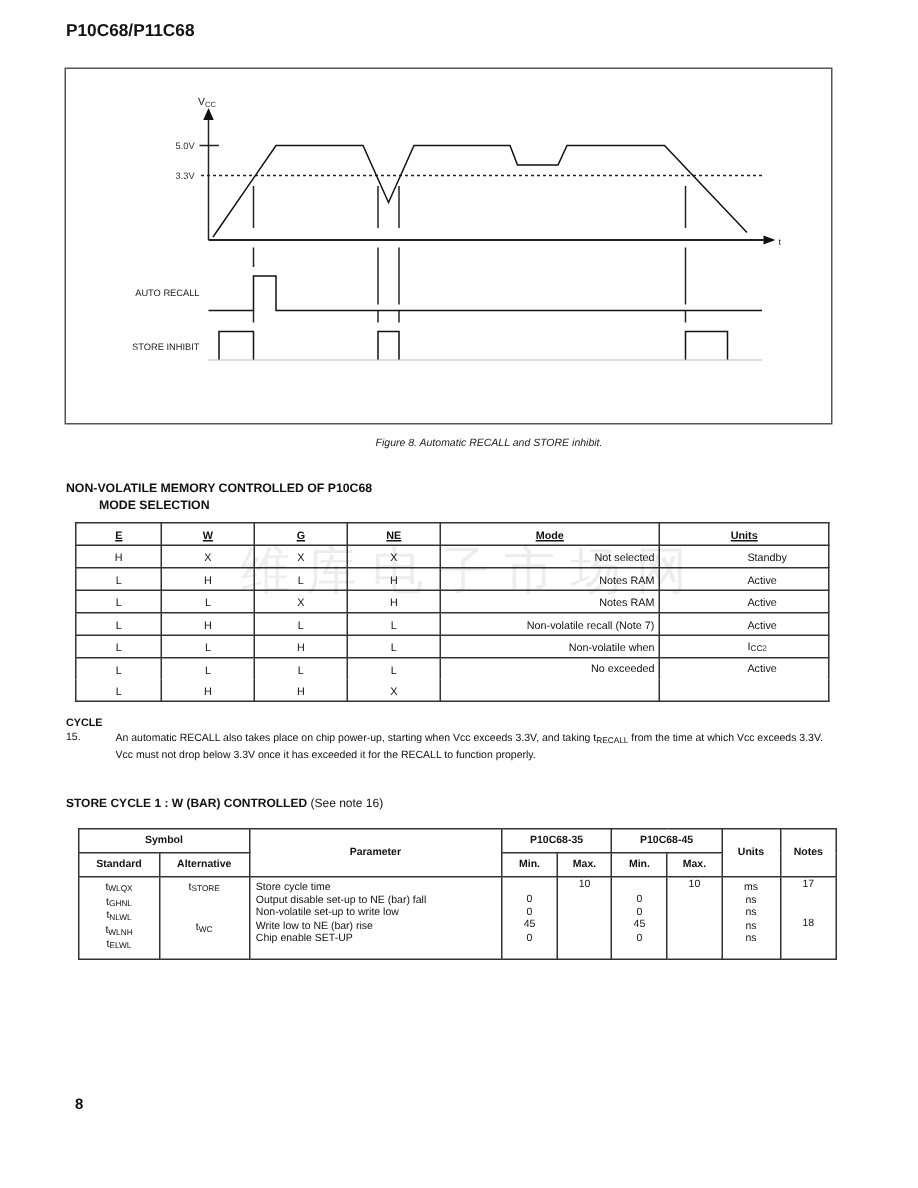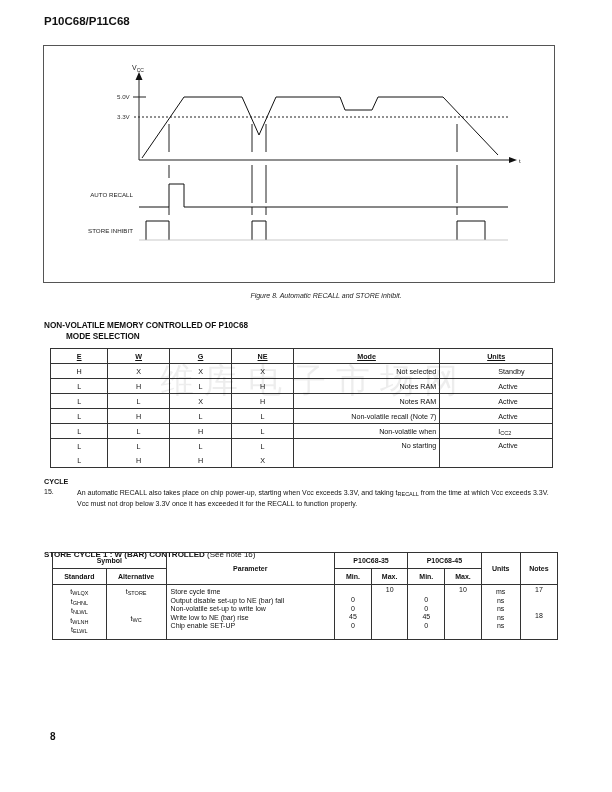--- a/index.html
+++ b/index.html
@@ -20,21 +20,21 @@
   .mode-table td.c { text-align: center; }
   .mode-table td.l { text-align: right; padding-left: 24px; }
   .mode-table td.p { text-align: left; padding-left: 58px; }
   .mode-table td.nb { border-bottom: none; }
   .mode-table td.nt { border-top: none; }
   .watermark { left: 160px; top: 358px; font-family: "DejaVu Serif", serif; font-size: 34px; color: rgba(0,0,0,0.07); letter-spacing: 10px; pointer-events: none; white-space: nowrap; }
   .note-head { left: 44px; top: 477px; font-size: 7.2px; font-weight: bold; }
   .note-num { left: 44px; top: 488px; font-size: 7px; }
   .note-text { left: 77px; top: 488px; width: 485px; font-size: 7px; line-height: 10px; }
   sub.s { font-size: 5.5px; vertical-align: -1px; }
-  .store-title { left: 44px; top: 550px; font-size: 8px; }
+  .store-title { left: 44px; top: 531px; font-size: 8px; }
   .store-title b { font-weight: bold; }
   .store-table { position: absolute; left: 52px; top: 552px; width: 506px; }
   .store-table th, .store-table td { border: 1px solid #333; padding: 0 2px; }
   .store-table th { font-weight: bold; text-align: center; height: 15px; font-size: 7px; }
   .store-table td { vertical-align: top; font-size: 7px; line-height: 8.5px; padding-top: 3px; padding-bottom: 3px; }
   .store-table td.c { text-align: center; }
   .store-table td.l { text-align: left; padding-left: 4px; }
   .page-num { left: 50px; top: 731px; font-size: 10px; font-weight: bold; }
   .sym { display: block; }
   .gap { display: block; height: 8.5px; }
@@ -153,21 +153,21 @@
       <td class="c">H</td>
       <td class="c">L</td>
       <td class="l">Non-volatile when</td>
       <td class="p"><span>I</span><sub class="s">CC2</sub></td>
     </tr>
     <tr>
       <td class="c nb">L</td>
       <td class="c nb">L</td>
       <td class="c nb">L</td>
       <td class="c nb">L</td>
-      <td class="l" rowspan="2" style="vertical-align:top;padding-top:2px">No starting</td>
+      <td class="l" rowspan="2" style="vertical-align:top;padding-top:2px">No exceeded</td>
       <td class="p" rowspan="2" style="vertical-align:top;padding-top:2px">Active</td>
     </tr>
     <tr>
       <td class="c nt">L</td>
       <td class="c nt">H</td>
       <td class="c nt">H</td>
       <td class="c nt">X</td>
     </tr>
   </tbody>
 </table>

